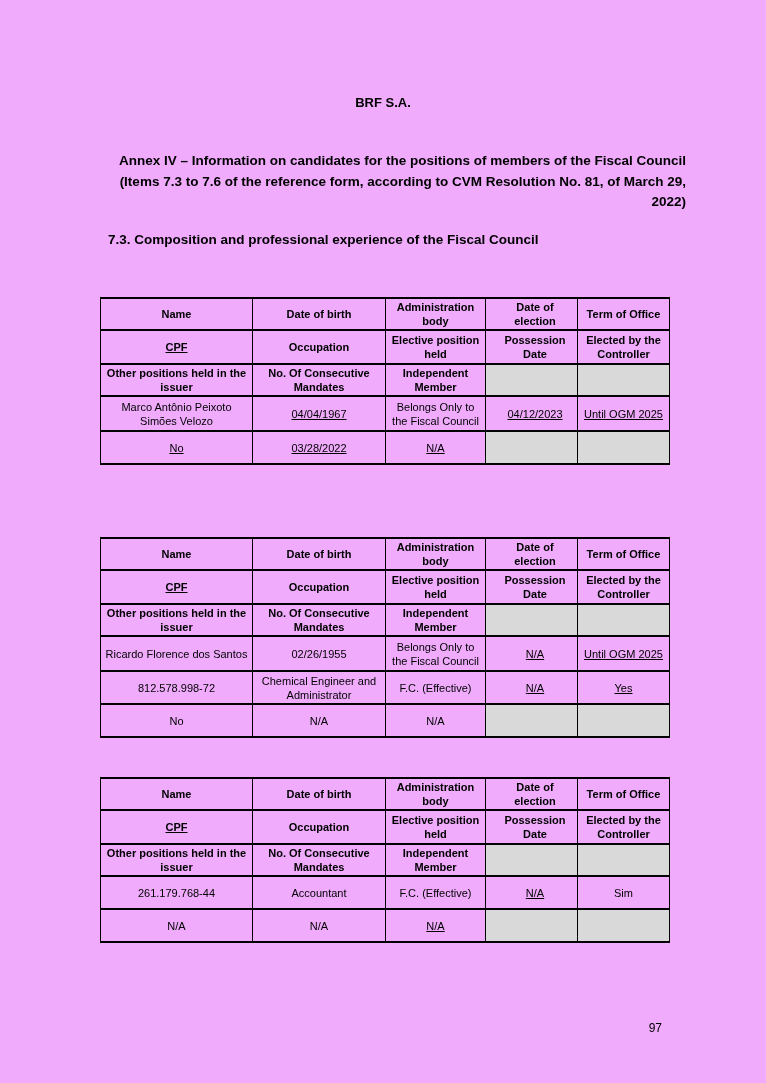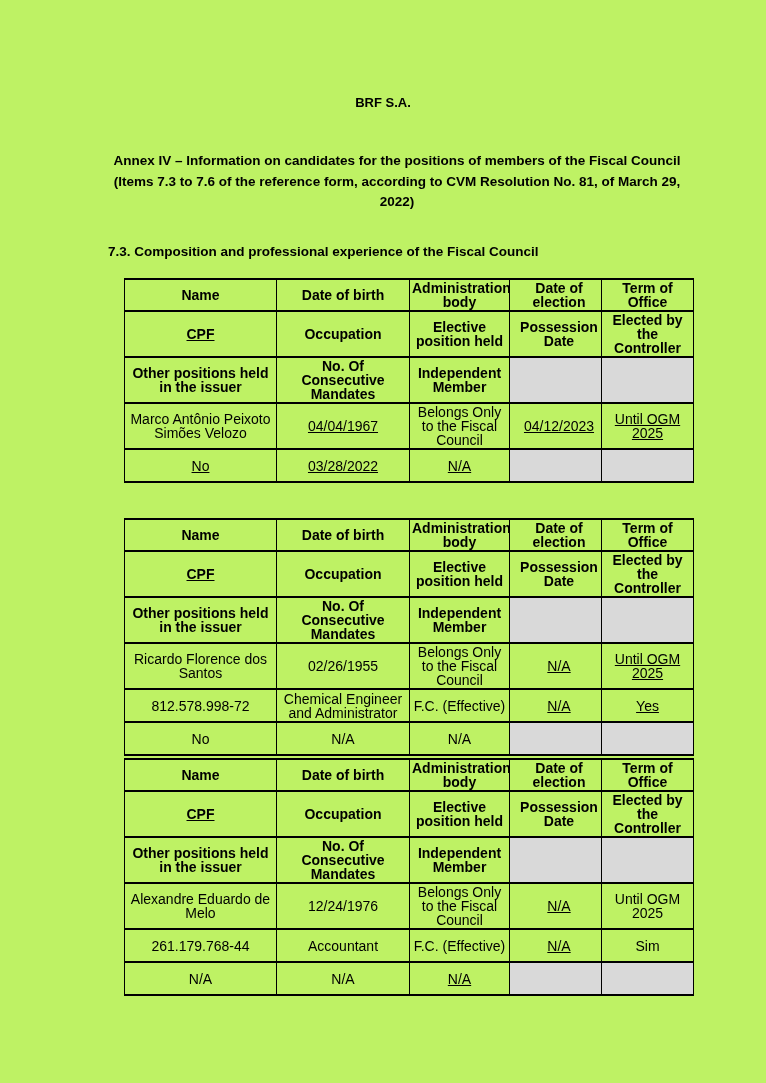--- a/index.html
+++ b/index.html
@@ -1,35 +1,35 @@
 <!DOCTYPE html>
 <html><head>
 <meta charset="utf-8">
 <style>
   html,body{margin:0;padding:0;background:#ffffff;}
   .page{
-    position:relative;width:766px;height:1083px;background:#bef264;
+    position:relative;width:766px;height:1083px;background:#f0abfc;
     font-family:"Liberation Sans",sans-serif;color:#000;overflow:hidden;
   }
   .doc-title{
     position:absolute;top:95px;left:0;width:766px;text-align:center;
     font-size:13px;font-weight:bold;
   }
   .annex-heading{
     position:absolute;top:151px;left:108px;width:578px;
-    font-size:13.5px;font-weight:bold;line-height:20.5px;text-align:center;
+    font-size:13.5px;font-weight:bold;line-height:20.5px;text-align:right;
   }
   .section-heading{
     position:absolute;top:232px;left:108px;width:578px;
-    font-size:13.5px;font-weight:bold;margin-top:12px;
+    font-size:13.5px;font-weight:bold;
   }
   table.fc{
-    position:absolute;left:124px;width:569px;
+    position:absolute;left:100px;width:569px;
     border-collapse:collapse;table-layout:fixed;
-    font-size:14px;line-height:14px;
+    font-size:11px;line-height:14px;margin-top:19px;
   }
   .t1{top:278px}.t2{top:518px}.t3{top:758px}
   table.fc col.c1{width:152px}
   table.fc col.c2{width:133px}
   table.fc col.c3{width:100px}
   table.fc col.c4{width:92px}
   table.fc col.c5{width:92px}
   table.fc th,table.fc td{
     border-left:1px solid #000;border-right:1px solid #000;
     border-top:2px solid #000;border-bottom:2px solid #000;
@@ -183,38 +183,32 @@
       <th>Possession Date</th>
       <th>Elected by the Controller</th>
     </tr>
     <tr class="r3">
       <th>Other positions held in the issuer</th>
       <th>No. Of Consecutive Mandates</th>
       <th>Independent Member</th>
       <th class="g"></th>
       <th class="g"></th>
     </tr>
-    <tr class="r4">
-      <td>Alexandre Eduardo de Melo</td>
-      <td>12/24/1976</td>
-      <td>Belongs Only to the Fiscal Council</td>
-      <td class="vt">N/A</td>
-      <td class="pb">Until OGM 2025</td>
-    </tr>
     <tr class="r5">
       <td>261.179.768-44</td>
       <td>Accountant</td>
       <td>F.C. (Effective)</td>
       <td class="vt">N/A</td>
       <td>Sim</td>
     </tr>
     <tr class="r6">
       <td>N/A</td>
       <td>N/A</td>
       <td class="vt">N/A</td>
       <td class="g"></td>
       <td class="g"></td>
     </tr>
   </tbody>
     </table>
 
+  <div class="page-number">97</div>
 
 </div>
 
 </body></html>

